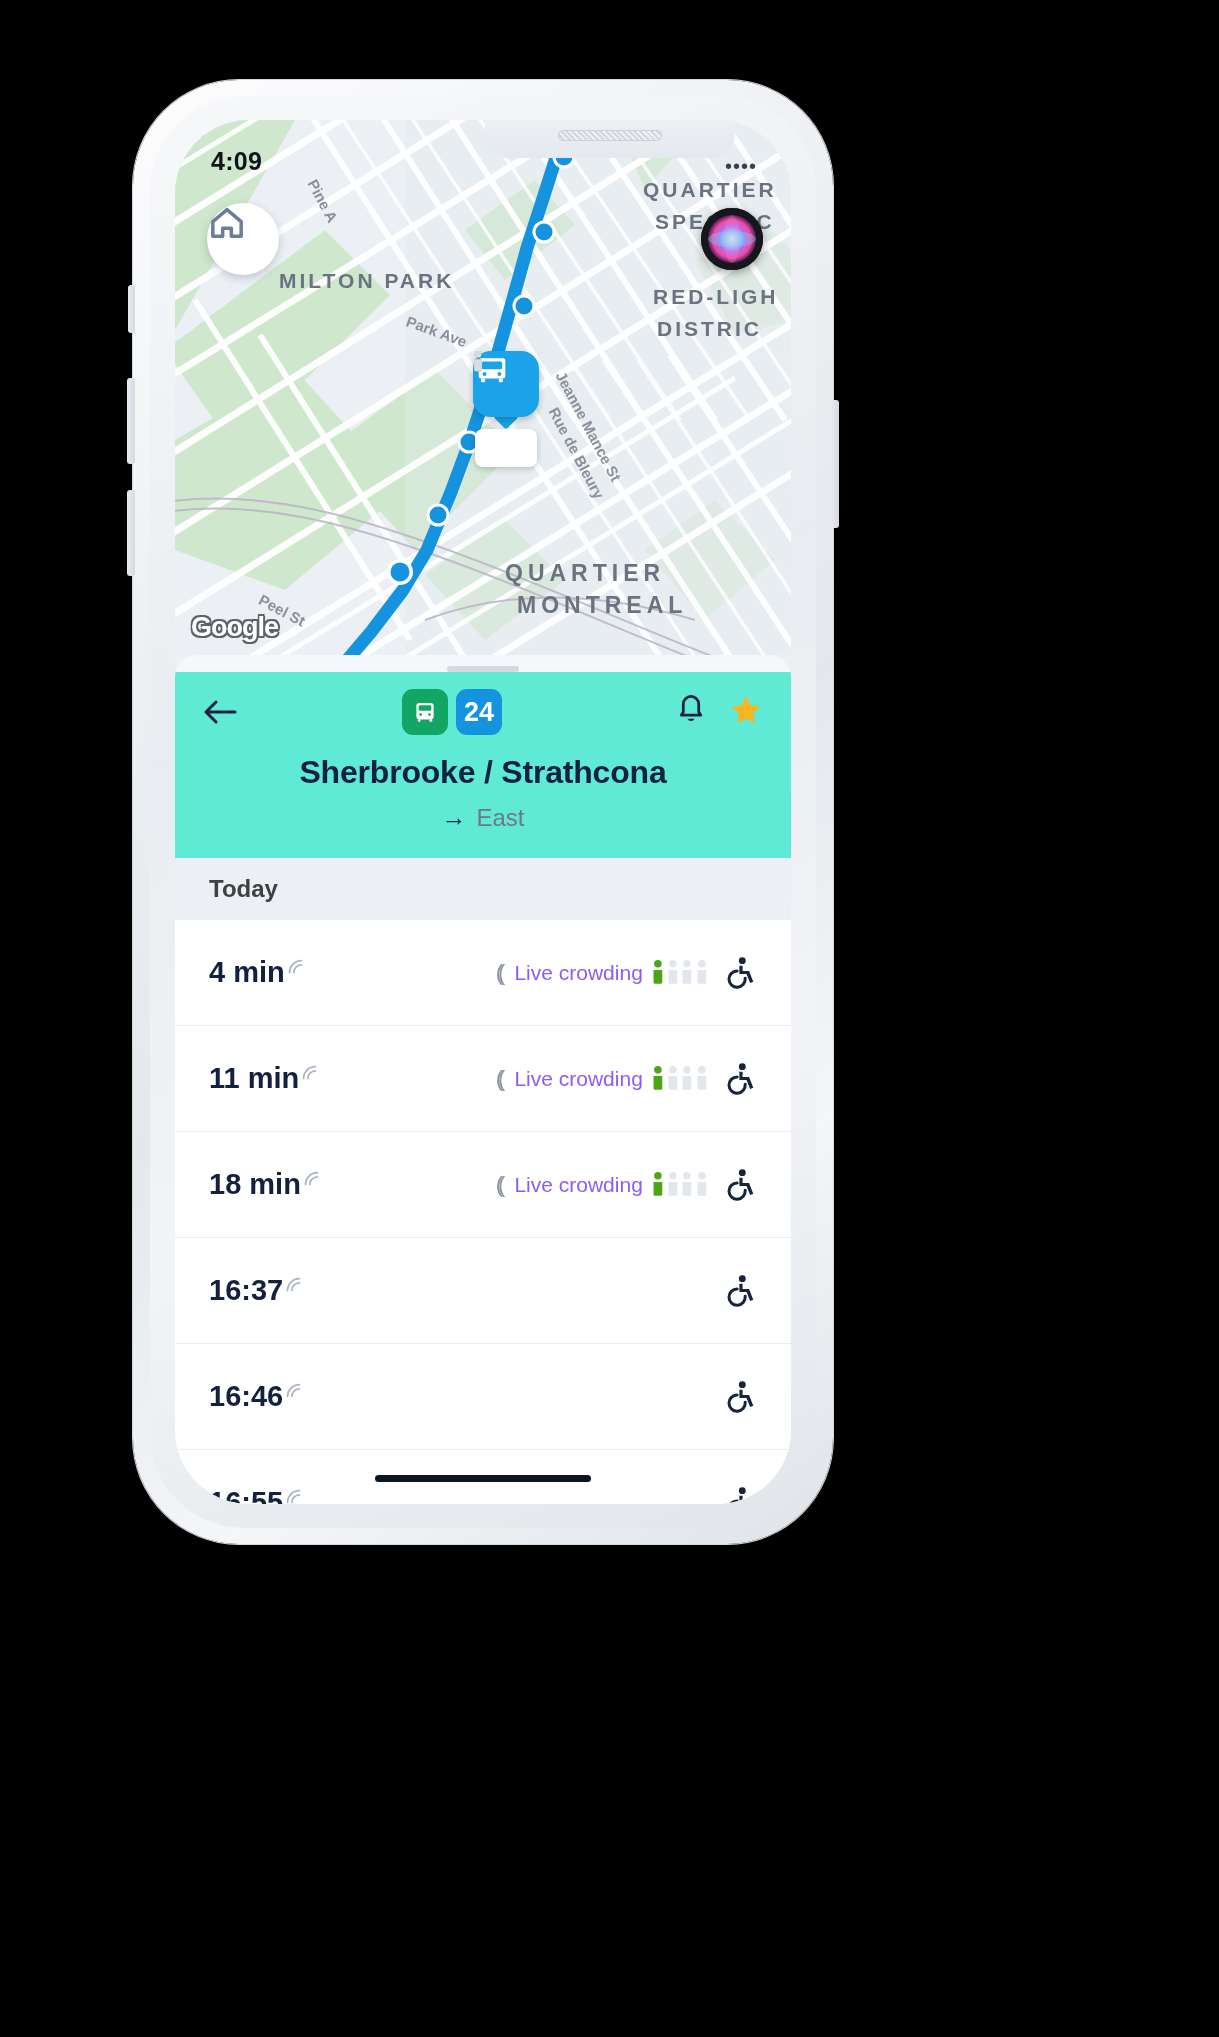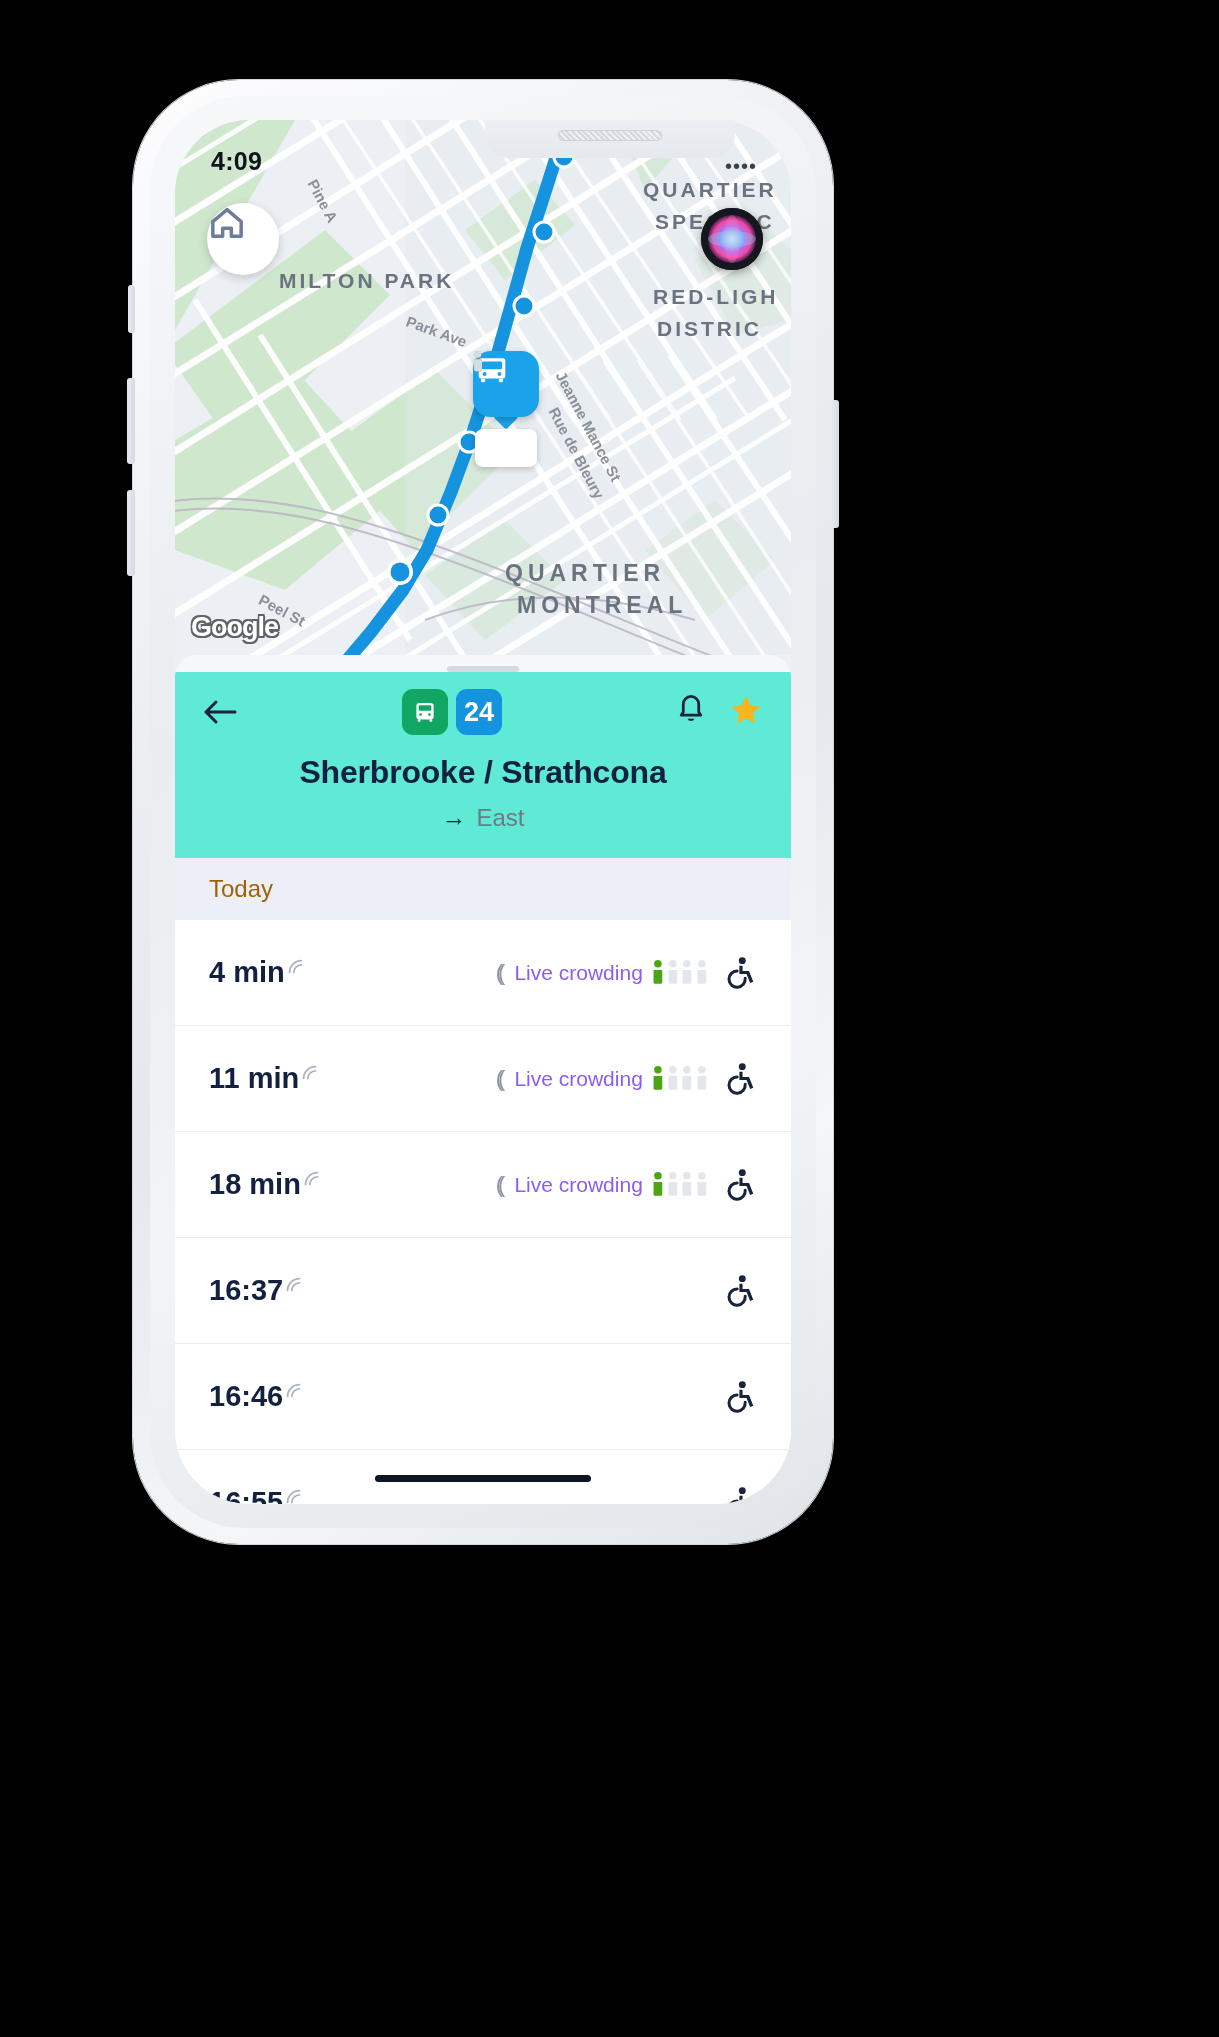--- a/index.html
+++ b/index.html
@@ -117,21 +117,21 @@
   .badge-num{ background:#1493de; color:#fff; font-size:27px; font-weight:700; }
   .head-actions{ width:108px; display:flex; align-items:center; justify-content:flex-end; gap:22px; }
 
   .route-title{ text-align:center; font-size:32px; font-weight:700; color:#132040;
     margin-top:16px; letter-spacing:-.2px; }
   .route-dir{ text-align:center; font-size:24px; color:#6e7889; margin-top:12px;
     display:flex; align-items:center; justify-content:center; gap:10px; }
   .route-dir .arr{ color:#132040; font-size:25px; font-weight:700; }
 
   .today-bar{ background:#eceff5; padding:17px 34px; font-size:24px;
-    font-weight:400; color:#a16207; }
+    font-weight:700; color:#404040; }
 
   .dep-row{
     background:#fff; height:106px; display:flex; align-items:center;
     padding:0 34px; border-bottom:1px solid #eaedf1;
   }
   .dep-time{ font-size:29px; font-weight:700; color:#132040; display:flex;
     align-items:flex-start; gap:2px; }
   .dep-right{ margin-left:auto; display:flex; align-items:center; gap:16px; }
   .live-tag{ display:flex; align-items:center; gap:9px; font-size:21px; color:#5c6valid; }
   .live-txt{ font-size:21px; color:#8b5cf6; }

